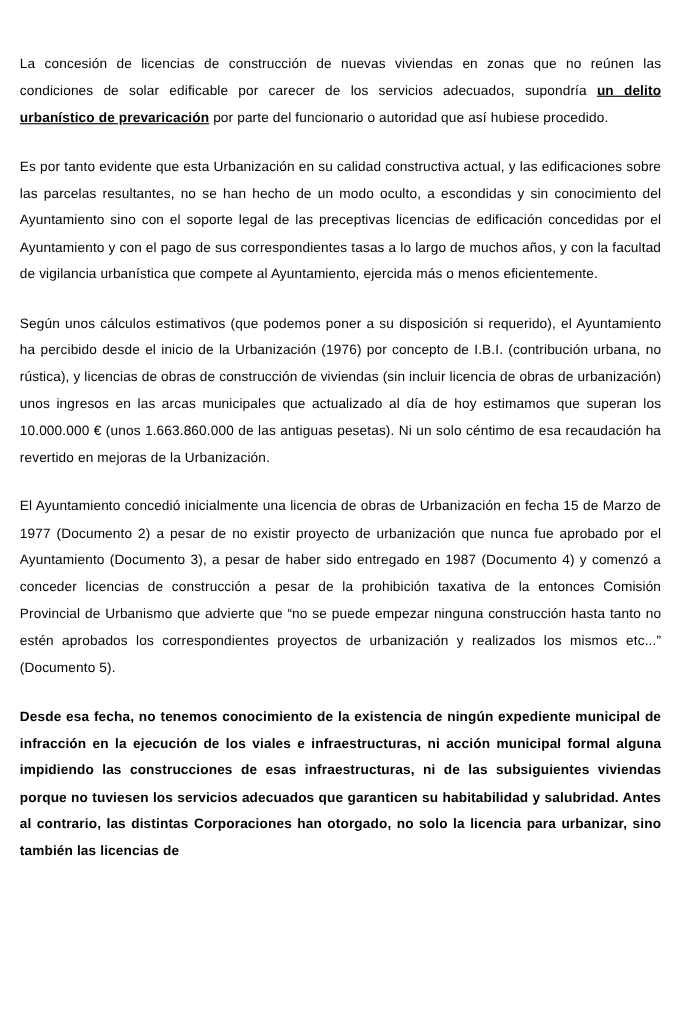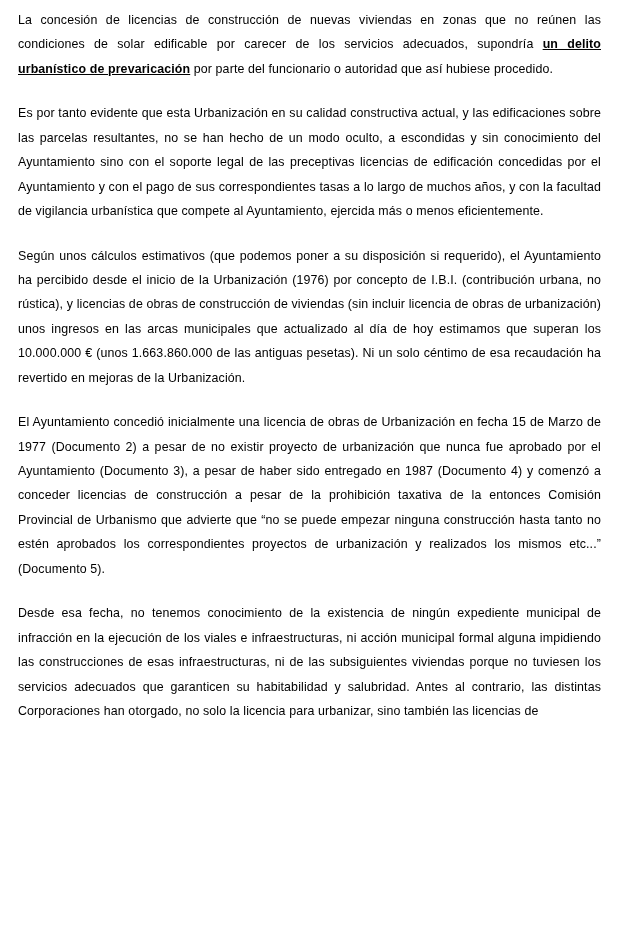--- a/index.html
+++ b/index.html
@@ -13,31 +13,33 @@
     font-family: "Liberation Sans", sans-serif;
     color: #000000;
     overflow: hidden;
   }
   .page {
     box-sizing: border-box;
     width: 619px;
     height: 758px;
     padding: 8px 18px 0 18px;
     background: #ffffff;
+    margin-top: 38px;
   }
   .para {
     font-size: 12.4px;
     line-height: 1.97;
     text-align: justify;
     text-justify: inter-word;
     margin: 0 0 20px 0;
     letter-spacing: 0.01em;
   }
   .para:last-child {
     margin-bottom: 0;
+    font-weight: bold;
   }
   .bold-underline {
     font-weight: bold;
     text-decoration: underline;
   }
   .italic {
   }
 </style>
 </head>
 <body>

